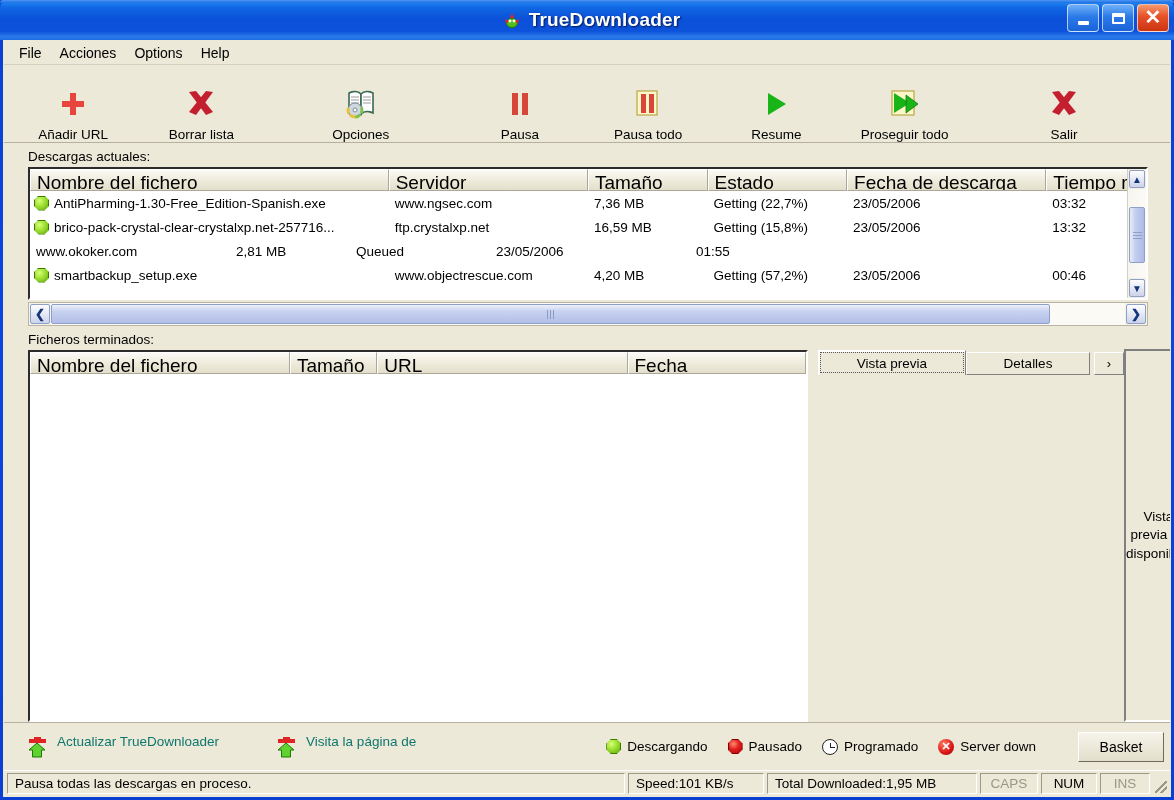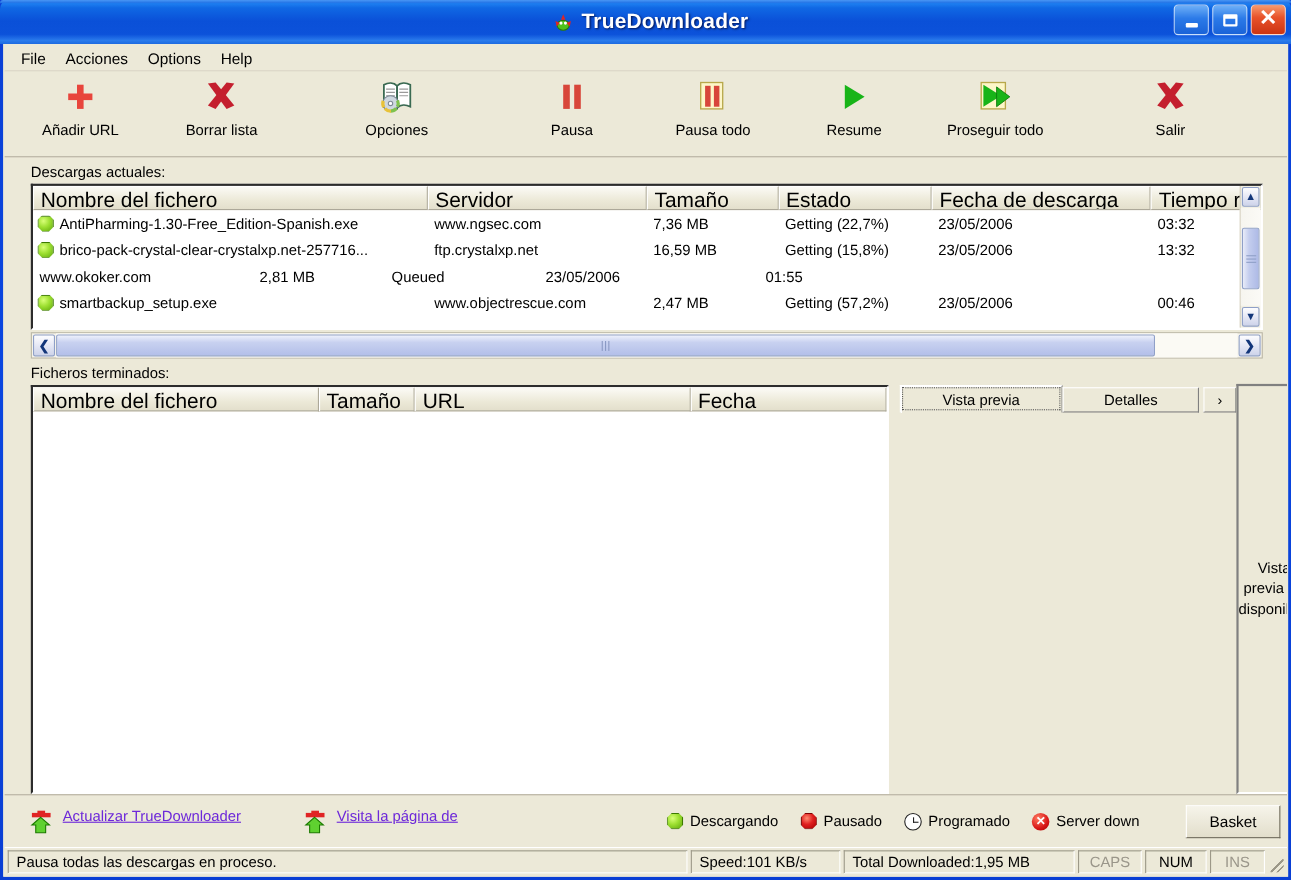--- a/index.html
+++ b/index.html
@@ -73,21 +73,21 @@
     background: #ece9d8; display: flex; align-items: center;
     padding-left: 6px; border-bottom: 1px solid #d4d0c0;
   }
   .menu-item {
     font-size: 14px; color: #000; padding: 3px 9px; cursor: default;
   }
 
   
   #toolbar {
     height: 78px; flex: 0 0 78px;
-    background:#ece9d8; display:flex; align-items:flex-start;
+    background:#ece9d8; display:flex; align-items:flex-end;
     border-bottom: 1px solid #b5b0a0;
     padding-left: 16px;
     gap: 22px;
   }
   .tb-sep {
     width:1px; margin: 6px 4px 6px 4px;
     background: linear-gradient(180deg,transparent,#b0aa96 15%,#b0aa96 85%,transparent);
   }
   .tb-btn {
     width: 112px; display:flex; flex-direction:column;
@@ -227,21 +227,21 @@
     clip-path: polygon(0 0, 100% 0, 100% 62%, 50% 100%, 0 62%);
   }
 
   
   #footer {
     height:48px; flex:0 0 48px; display:flex; align-items:center;
     background:#ece9d8; border-top:1px solid #b5b0a0;
     padding: 0 6px 0 22px; overflow:hidden; position:relative;
   }
   .flink { display:flex; align-items:flex-start; gap:7px; cursor:pointer; }
-  .flink-txt { font-size:13.5px; color:#6d28d9; text-decoration:underline;
+  .flink-txt { font-size:13.5px; color:#0f766e; 
                line-height:1.15; white-space:nowrap; }
   .upico { width:24px; height:24px; position:relative; flex:0 0 24px; margin-top:2px;}
   .legend { display:flex; align-items:center; gap:20px; margin-left:auto; }
   .leg-item { display:flex; align-items:center; gap:6px; font-size:13.5px; color:#000; }
   .leg-oct {
     width:15px; height:15px; flex:0 0 15px;
     clip-path: polygon(30% 0,70% 0,100% 30%,100% 70%,70% 100%,30% 100%,0 70%,0 30%);
   }
   .leg-clock {
     width:16px; height:16px; flex:0 0 16px; border:1.5px solid #222;
@@ -471,21 +471,21 @@
         <div class="lv-cell" style="width:200px">23/05/2006</div>
         <div class="lv-cell" style="width:100px">01:55</div>
       </div>
 
       <div class="lv-row">
         <div class="lv-cell" style="width:360px;display:flex;align-items:center;padding-left:0">
           <span class="stat-ico stat-green"></span>
           <span>smartbackup_setup.exe</span>
         </div>
         <div class="lv-cell" style="width:200px">www.objectrescue.com</div>
-        <div class="lv-cell" style="width:120px">2,47 MB</div>
+        <div class="lv-cell" style="width:120px">4,20 MB</div>
         <div class="lv-cell" style="width:140px">Getting (57,2%)</div>
         <div class="lv-cell" style="width:200px">23/05/2006</div>
         <div class="lv-cell" style="width:100px">00:46</div>
       </div>
 
       <div class="vscroll">
         <div class="sb-btn">▲</div>
         <div class="sb-track">
           <div class="sb-thumb" style="top:18px; height:56px;">
             <span class="grip-v"></span>

